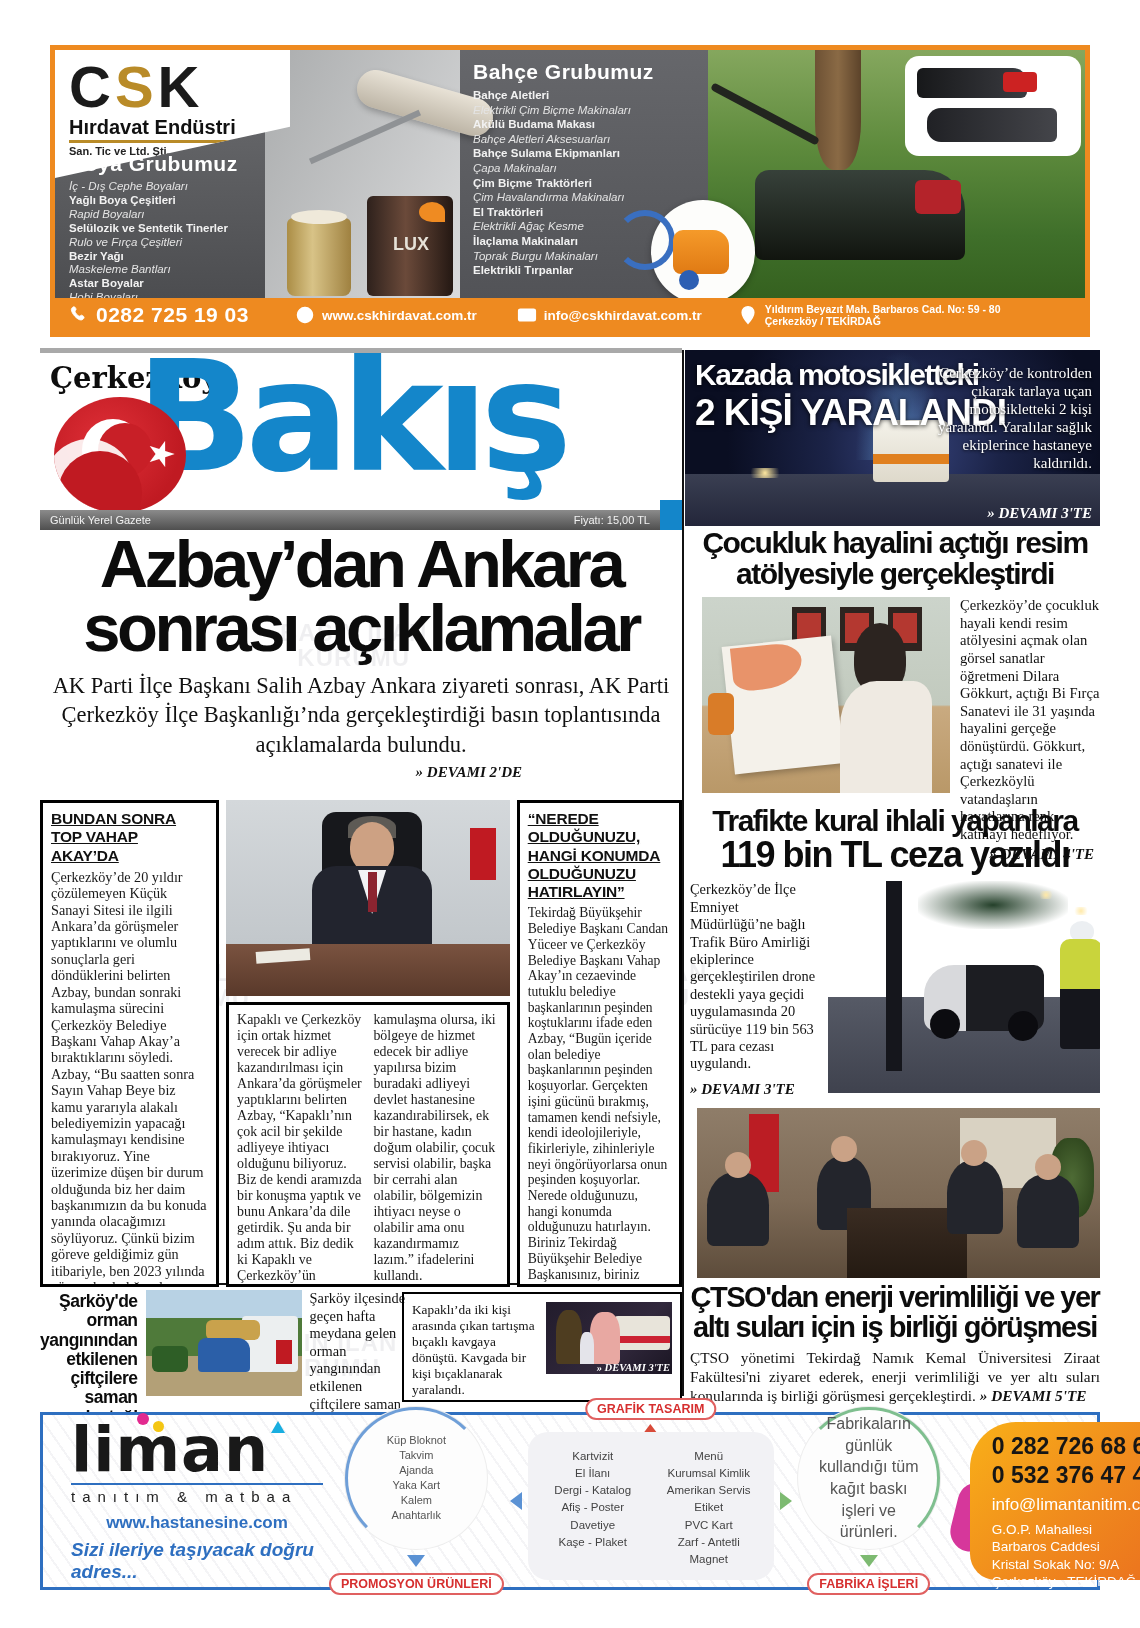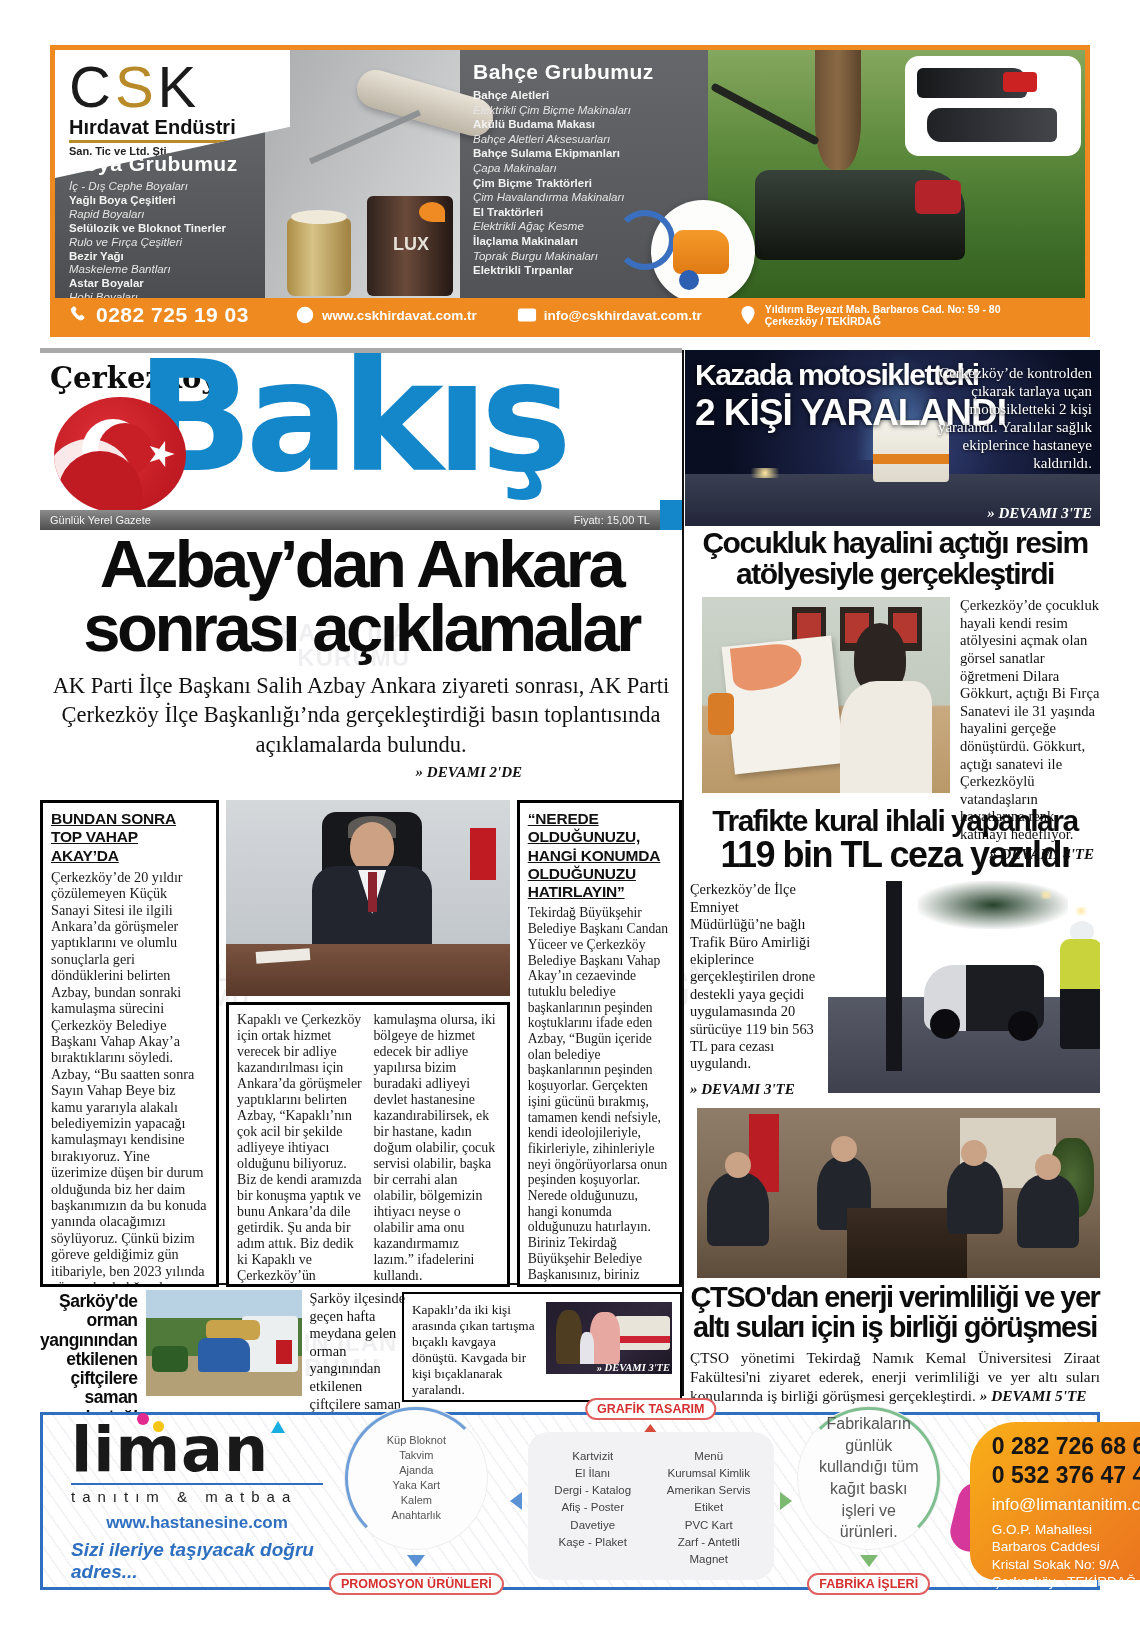--- a/index.html
+++ b/index.html
@@ -14,21 +14,21 @@
   #csk-ad { left:50px; top:45px; width:1040px; height:292px; border:5px solid #ee8a20; background:#9d9fa0; overflow:hidden; }
   #csk-ad .wall { left:200px; top:0; width:460px; height:248px; background:linear-gradient(115deg,#a9abac,#d9dadb 55%,#c2c4c5); }
   #csk-ad .darkleft { left:0; top:0; width:210px; height:248px; background:linear-gradient(180deg,#6e6f72,#4c4d50); }
   #csk-ad .bahce-panel { left:405px; top:0; width:248px; height:248px; background:linear-gradient(180deg,#66676b,#525357); }
   #csk-ad .garden { left:653px; top:0; width:377px; height:248px; background:linear-gradient(180deg,#85a75e 0%,#5d8a3c 40%,#3f6f2a 75%,#35611f); }
   #csk-ad .palm { left:760px; top:0; width:46px; height:120px; background:linear-gradient(90deg,#6d5134,#8a6a45,#5c432a); border-radius:0 0 40% 40%; }
   #csk-ad .mower { left:700px; top:120px; width:210px; height:90px; background:linear-gradient(180deg,#37413a,#11150f); border-radius:14px 40px 8px 8px; }
   #csk-ad .mower-engine { left:860px; top:130px; width:46px; height:34px; background:#b4232a; border-radius:6px; }
   #csk-ad .mower-handle { left:650px; top:60px; width:120px; height:8px; background:#22251f; transform:rotate(28deg); border-radius:4px; }
   #csk-ad .logo-panel { left:0; top:0; width:235px; height:128px; background:#fff; clip-path:polygon(0 0,100% 0,100% 60%,0 100%); padding:8px 0 0 14px; }
-  .csk-letters { font-size:58px; font-weight:normal; letter-spacing:4px; line-height:1; }
+  .csk-letters { font-size:58px; font-weight:bold; letter-spacing:4px; line-height:1; }
   .csk-c,.csk-k { color:#1b1b1b; } .csk-s { color:#b98b28; }
   .csk-sub1 { font-size:20px; font-weight:bold; color:#111; border-bottom:3px solid #b98b28; display:inline-block; padding-bottom:1px; }
   .csk-sub2 { font-size:11px; font-weight:bold; color:#222; margin-top:2px; }
   .ad-title { color:#fff; font-weight:bold; font-size:21px; letter-spacing:.5px; margin-bottom:4px; }
   .ad-list { color:#f2f2f2; font-size:11.5px; line-height:13.9px; }
   .alt-i div:nth-child(odd){ font-style:italic; font-weight:normal; color:#e4e4e4; }
   .alt-i div:nth-child(even){ font-weight:bold; }
   .alt-b div:nth-child(odd){ font-weight:bold; }
   .alt-b div:nth-child(even){ font-style:italic; font-weight:normal; color:#e4e4e4; }
   #csk-ad .roller { left:300px; top:34px; width:140px; height:38px; background:linear-gradient(180deg,#e8e2d6,#bdb5a6); border-radius:19px; transform:rotate(16deg); box-shadow:2px 3px 6px rgba(0,0,0,.25); }
@@ -268,21 +268,21 @@
     <div class="csk-sub1">Hırdavat Endüstri</div>
     <div class="csk-sub2">San. Tic ve Ltd. Şti.</div>
   </div>
 
   <div class="abs" style="left:14px;top:102px;width:200px;">
     <div class="ad-title">Boya Grubumuz</div>
     <div class="ad-list alt-i">
       <div>İç - Dış Cephe Boyaları</div>
       <div>Yağlı Boya Çeşitleri</div>
       <div>Rapid Boyaları</div>
-      <div>Selülozik ve Bloknot Tinerler</div>
+      <div>Selülozik ve Sentetik Tinerler</div>
       <div>Rulo ve Fırça Çeşitleri</div>
       <div>Bezir Yağı</div>
       <div>Maskeleme Bantları</div>
       <div>Astar Boyalar</div>
       <div>Hobi Boyaları</div>
     </div>
   </div>
 
   <div class="abs" style="left:418px;top:10px;width:228px;">
     <div class="ad-title">Bahçe Grubumuz</div>

